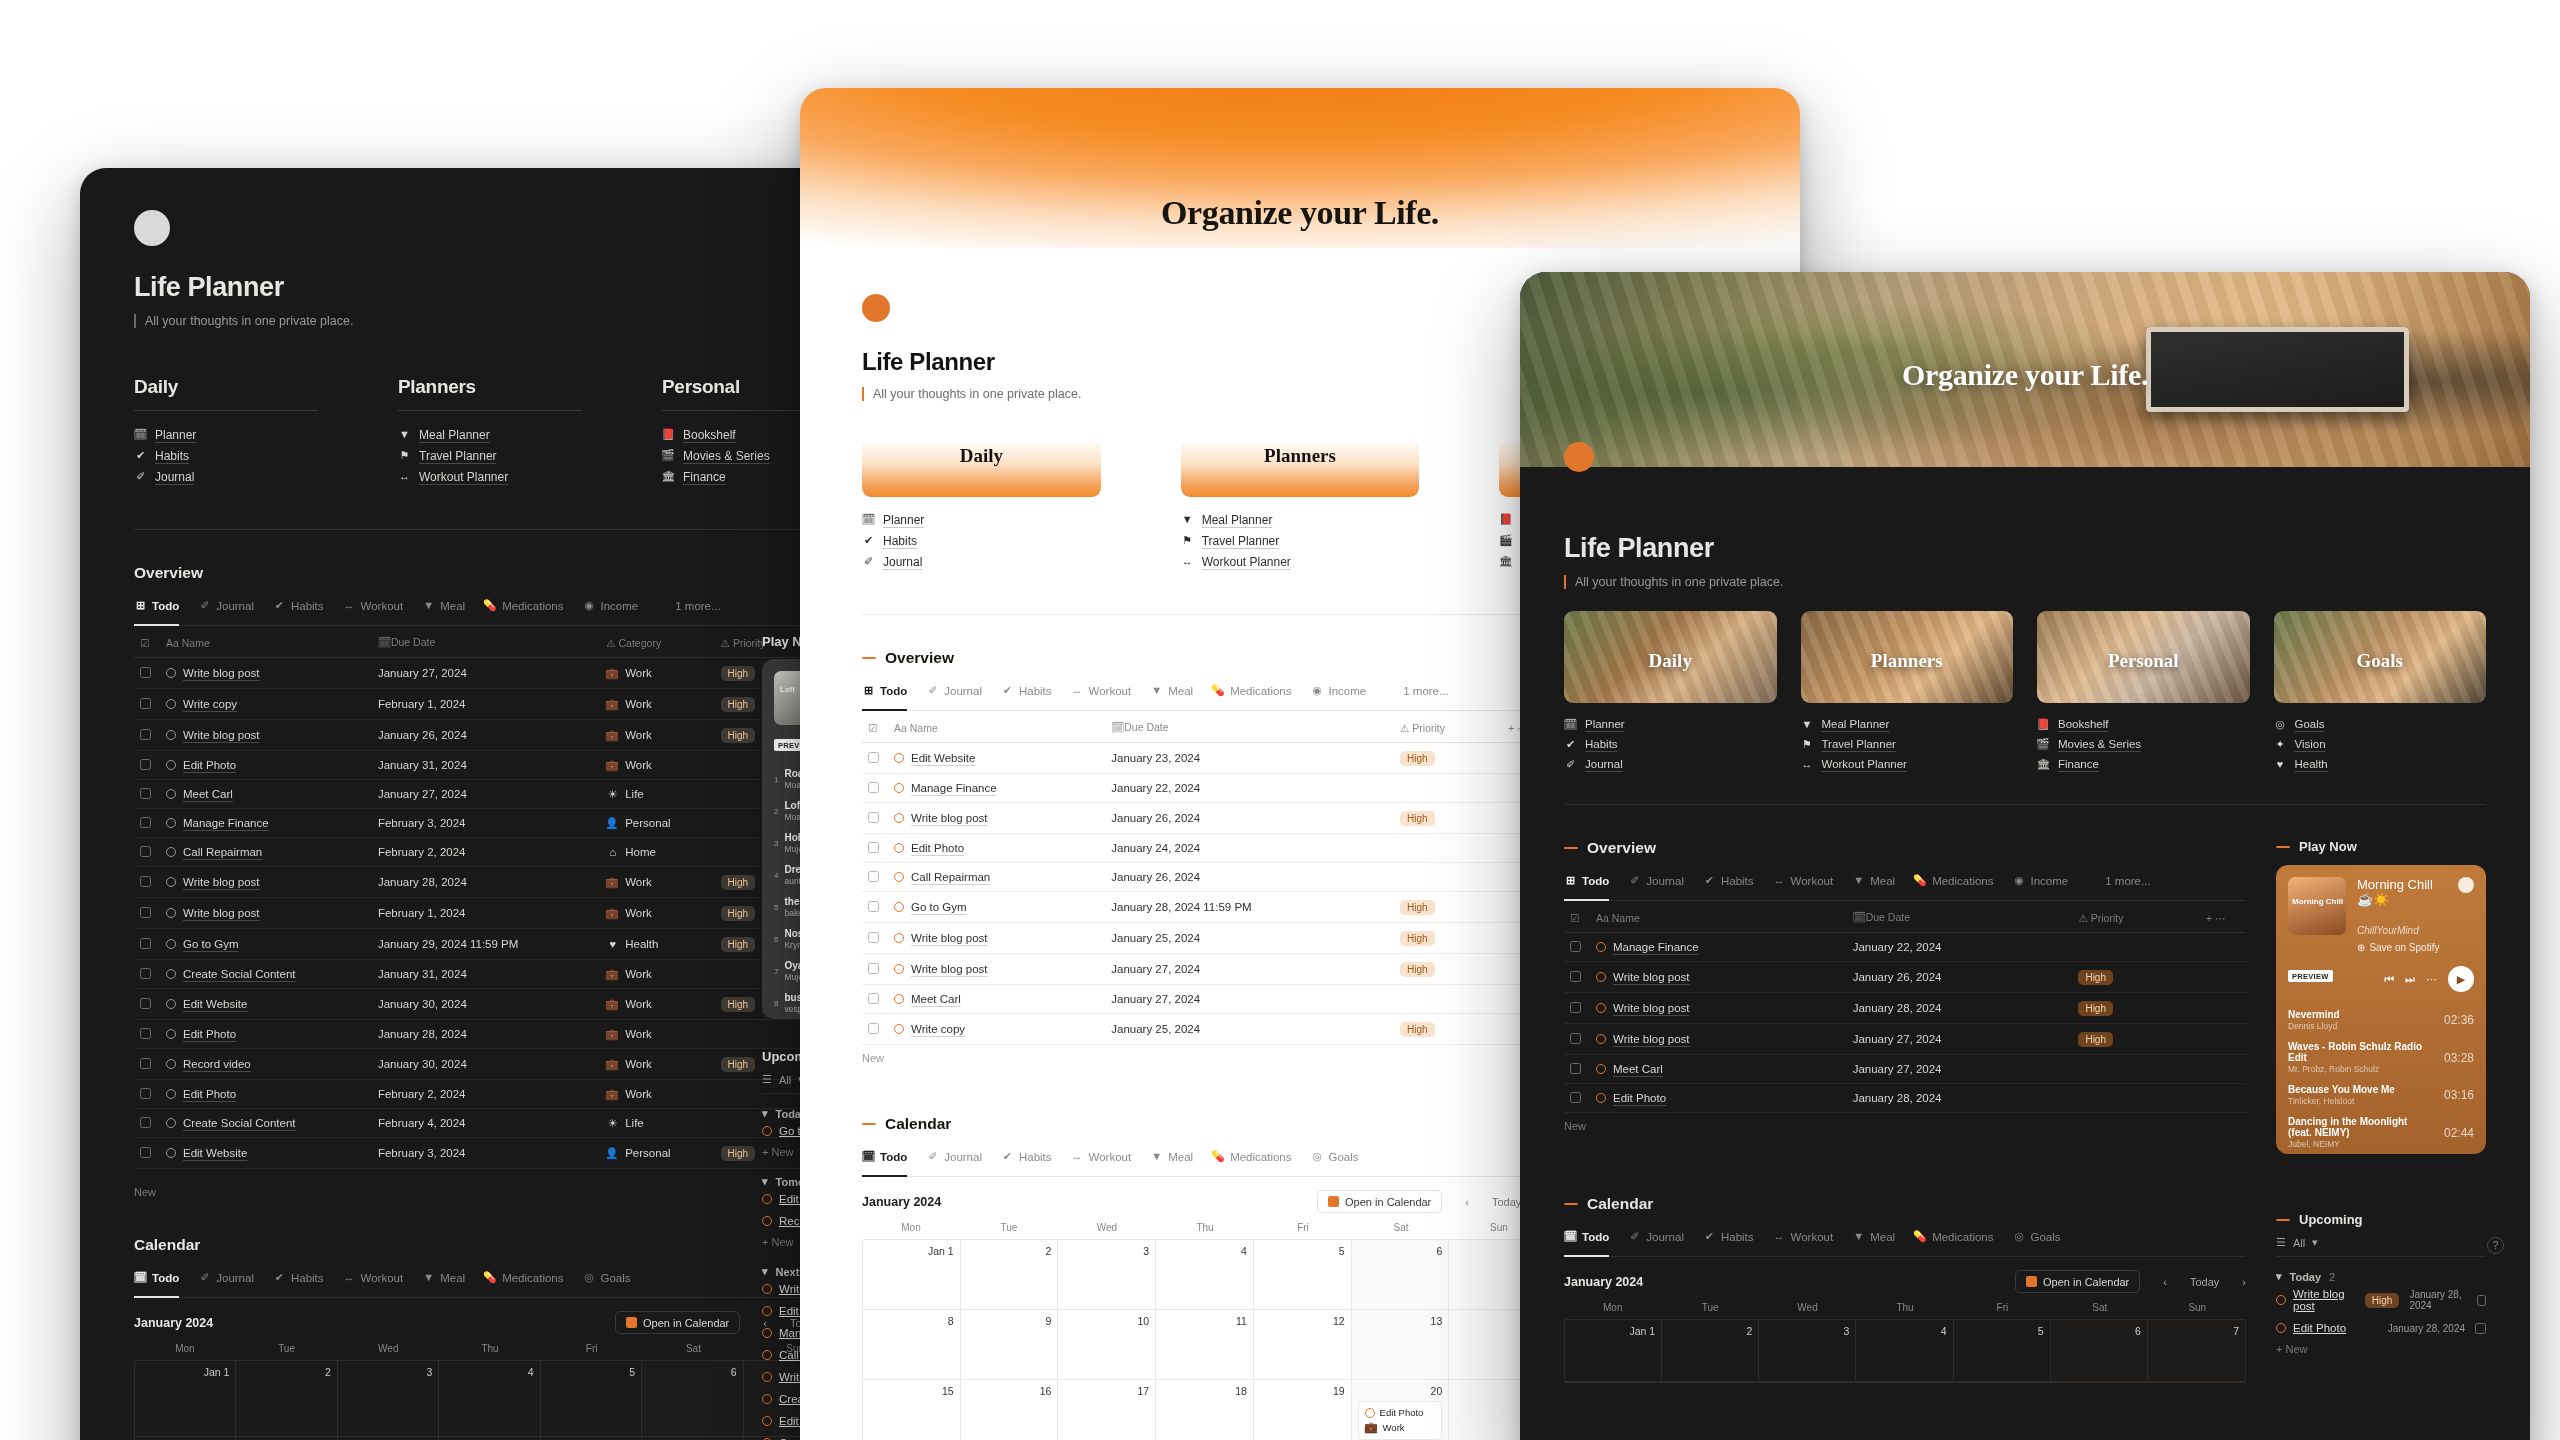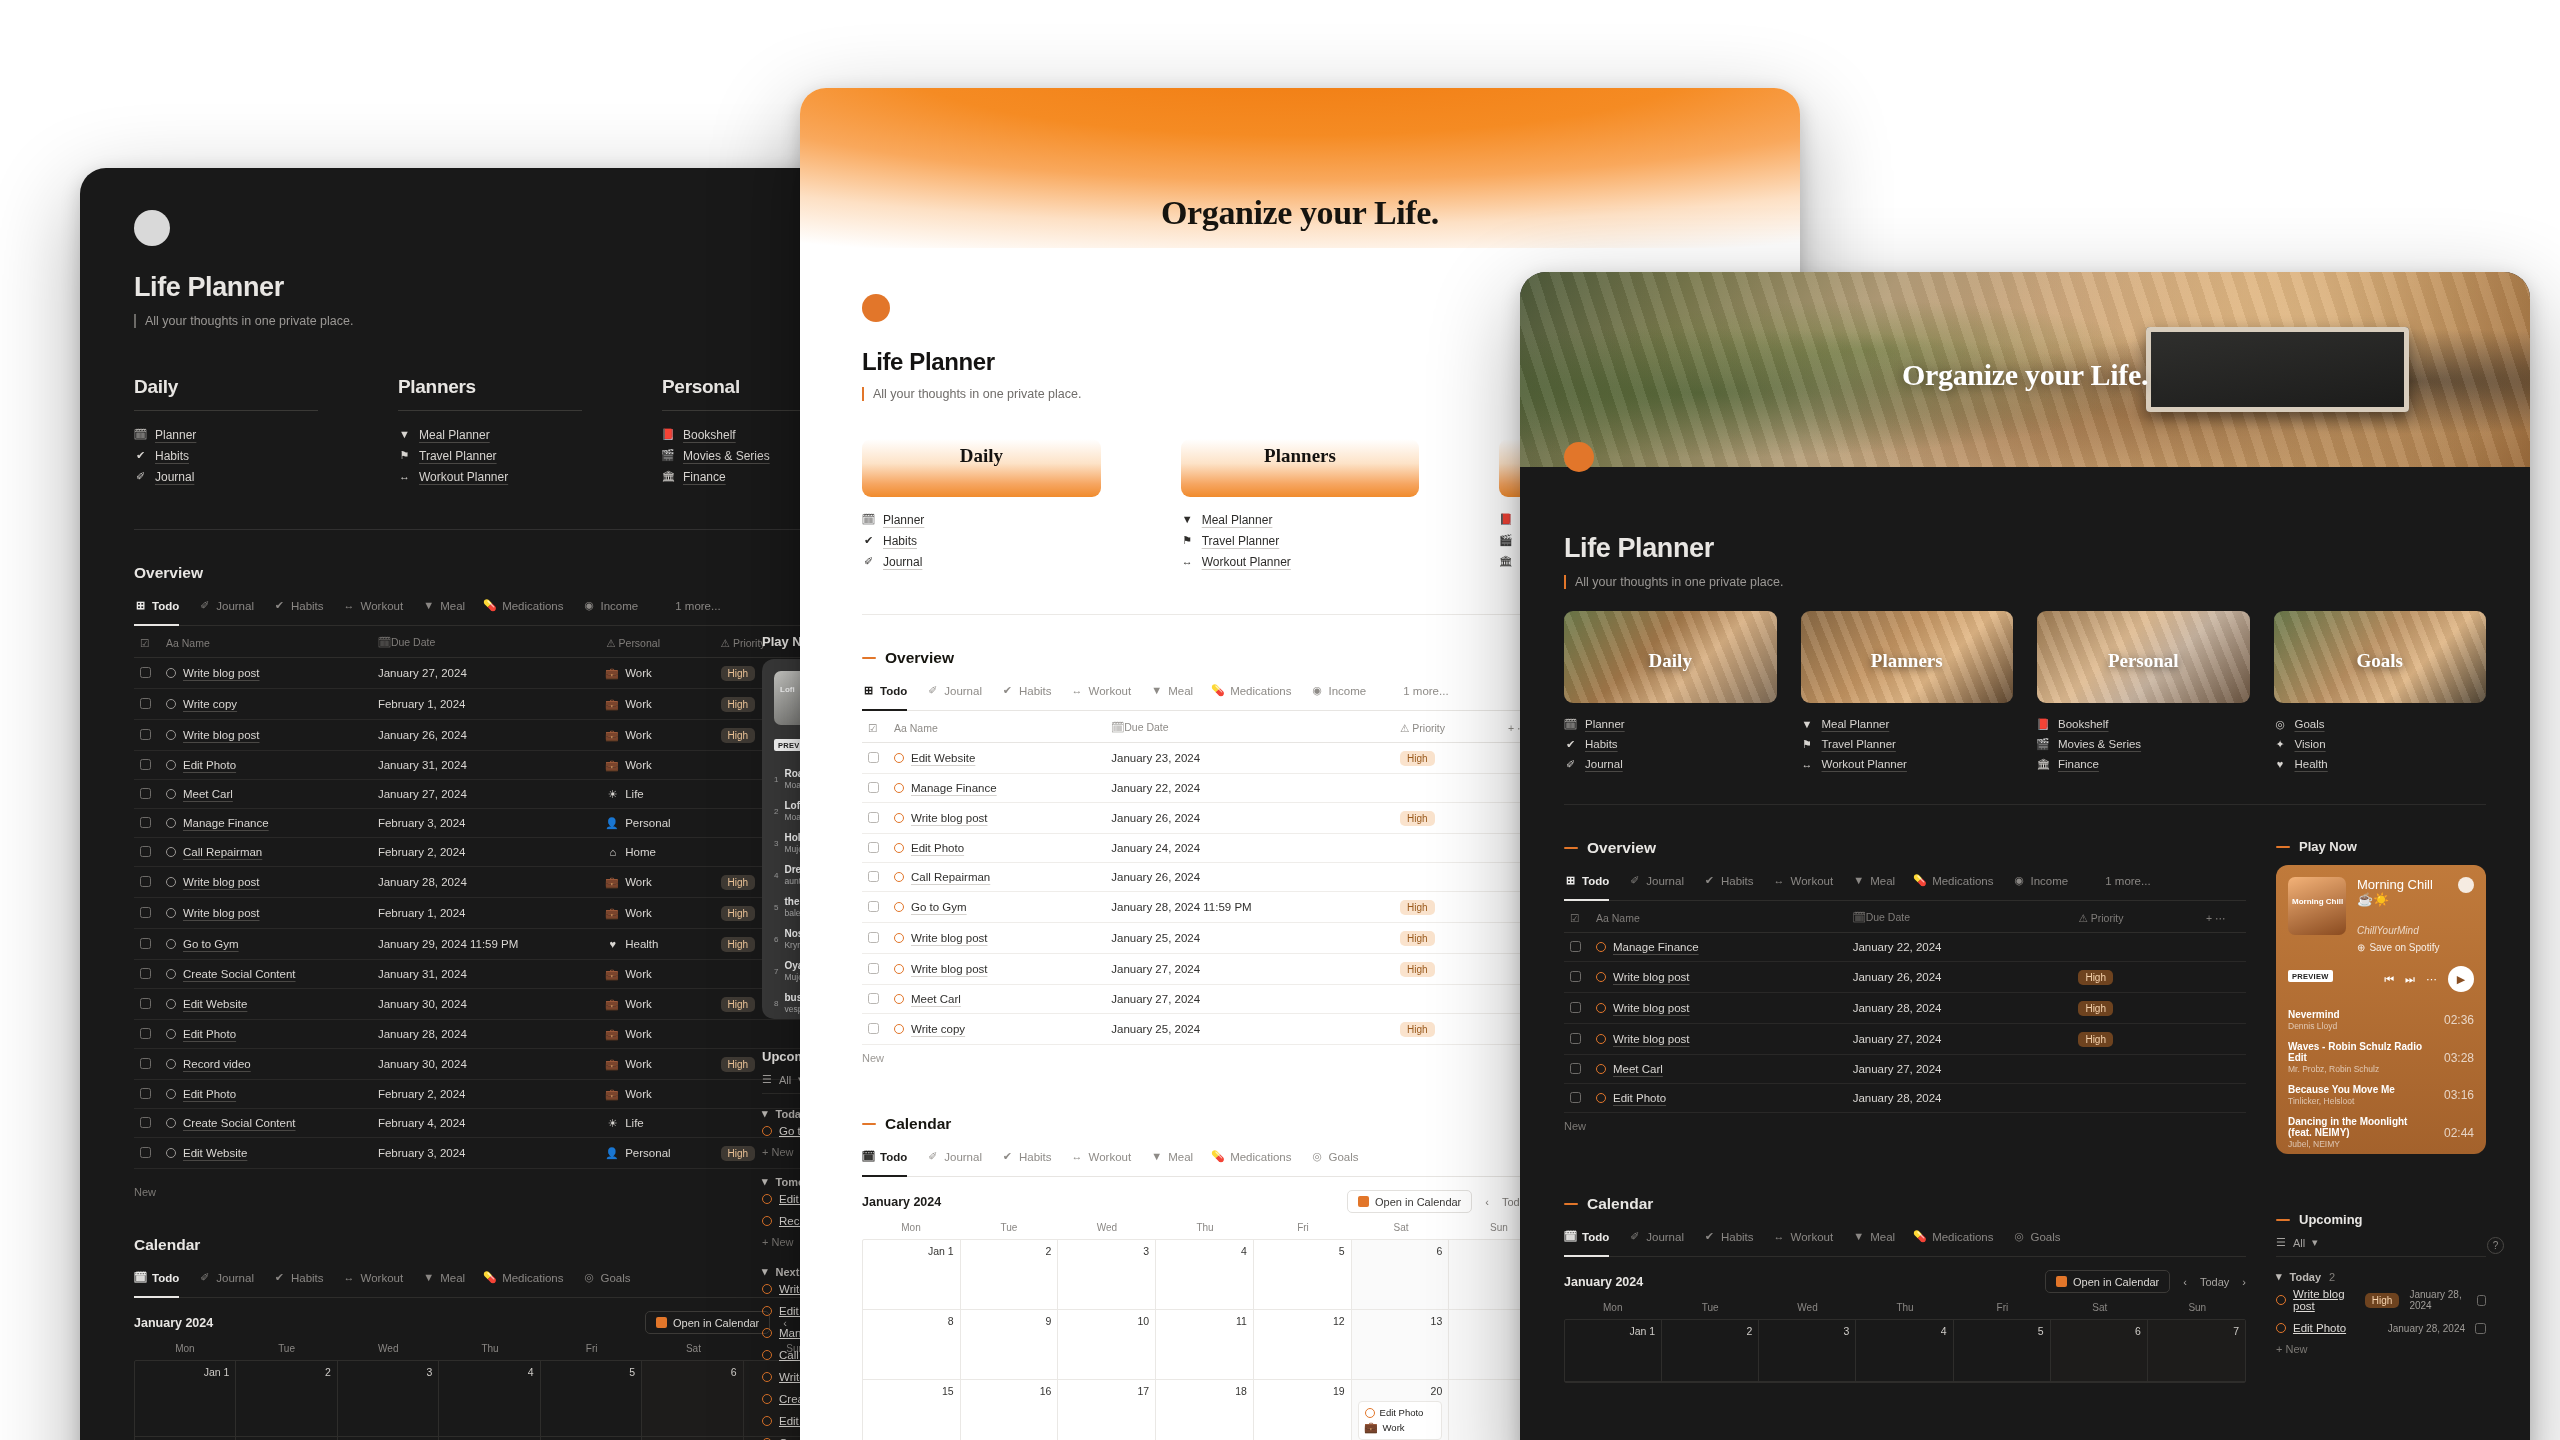--- a/index.html
+++ b/index.html
@@ -64,21 +64,21 @@
   .nm u { text-decoration:underline; text-decoration-color:#4a4845; text-underline-offset:2.5px;}
   #panelB .nm u { text-decoration-color:#d5d2ce; }
   .pill { display:inline-block; font-size:10px; padding:2px 7px; border-radius:5px; background:#3f3a34; color:#f0c79a;}
   #panelB .pill { background:#fae3cd; color:#9a5a1c;}
   #panelC .pill { background:#6e431f; color:#f6d3ad;}
   .catc { display:flex; align-items:center; gap:6px; }
 
   
   .calbar { display:flex; align-items:center; justify-content:space-between; margin-top:13px; font-size:12px;}
   .calmon { font-weight:700; font-size:12.5px;}
-  .calctl { display:flex; align-items:center; gap:13px; font-size:11px; color:#a9a6a2;}
+  .calctl { display:flex; align-items:center; gap:23px; font-size:11px; color:#a9a6a2;}
   .btn-open { display:flex; align-items:center; gap:6px; padding:4.5px 10px; border:1px solid #3c3a37; border-radius:5px; font-size:11px; color:#dcd9d5;}
   #panelB .btn-open { border-color:#e2e0dd; color:#3a3836;}
   .sq-or { width:11px; height:11px; border-radius:2px; background:#e2762a; display:inline-block;}
   .dows { display:grid; grid-template-columns:repeat(7,1fr); font-size:10px; color:#8a8784; text-align:center; padding:9px 0 6px;}
   .weeks { border:1px solid #2e2d2b; border-radius:2px;}
   #panelB .weeks { border-color:#eae8e5; }
   .wrow { display:grid; grid-template-columns:repeat(7,1fr); }
   .cell { min-height:74px; border-right:1px solid #2e2d2b; border-bottom:1px solid #2e2d2b; padding:5px 6px; position:relative;}
   #panelB .cell { border-color:#eae8e5; }
   .cell:nth-child(7n) { border-right:none;}
@@ -291,21 +291,21 @@
             <span class="ic"></span>
             <span>1 more...</span>
           </div>
         </div>
       <table class="grid" id="A-table">
           <tbody>
             <tr>
               <th style="width:26px">☑</th>
               <th>Aa Name</th>
               <th><span class="ic">🗓</span>Due Date</th>
-              <th>⚠ Personal</th>
+              <th>⚠ Category</th>
               <th>⚠ Priority</th>
               <th style="width:46px">+ ⋯</th>
             </tr>
             <tr>
               <td><span class="cbx"></span></td>
               <td>
                 <span class="nm">
                   <span class="ring"></span>
                   <u>Write blog post</u>
                 </span>

